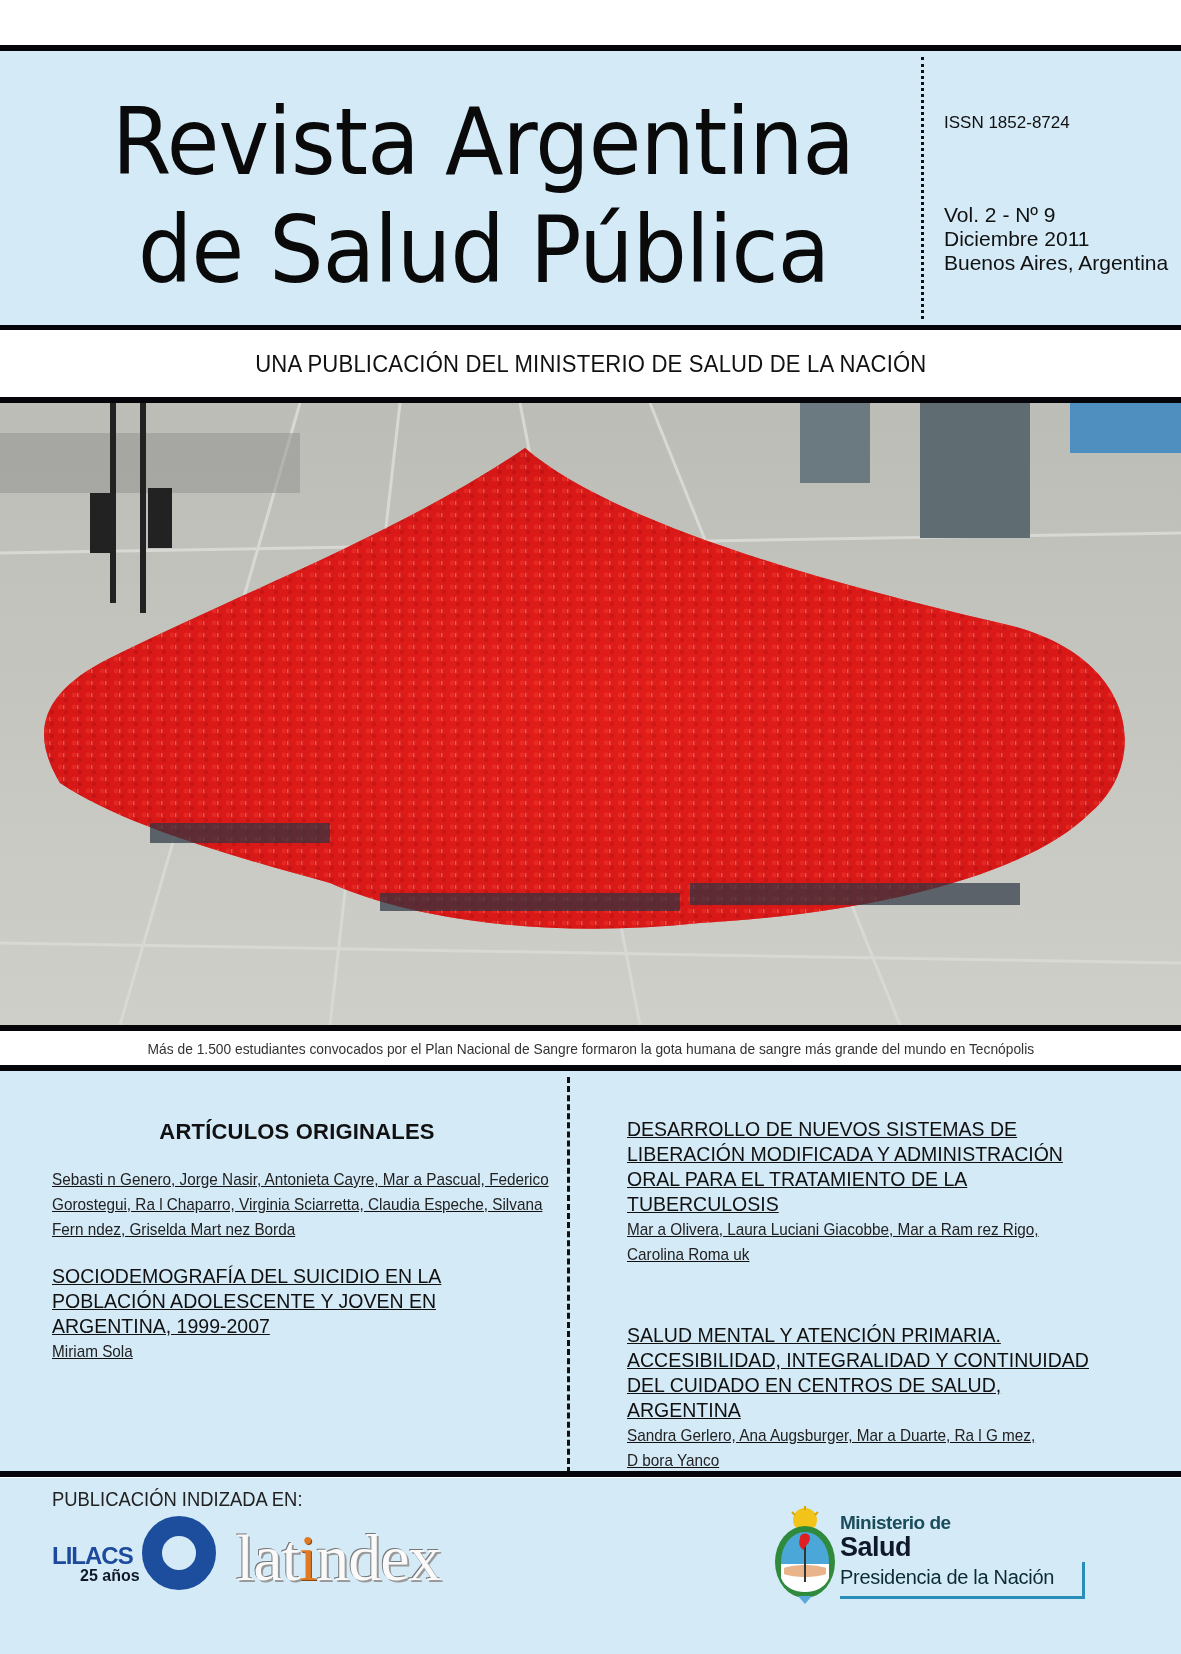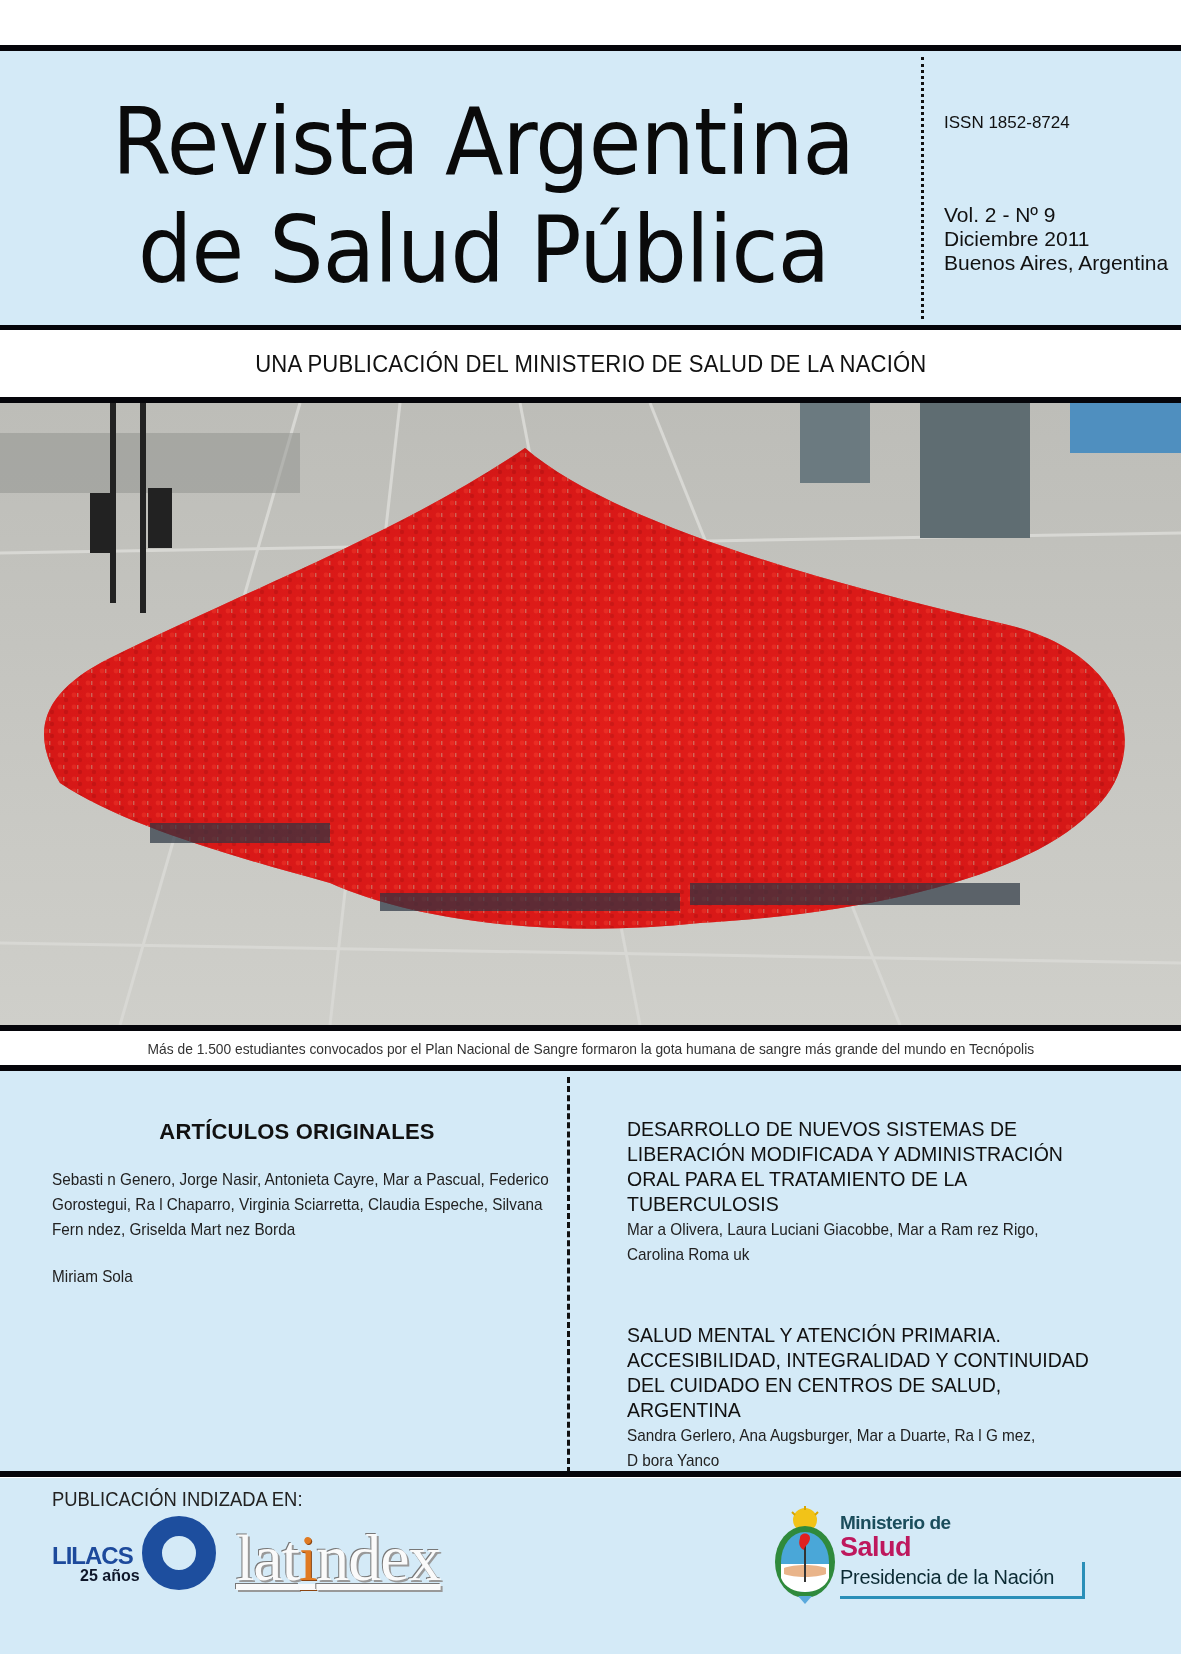--- a/index.html
+++ b/index.html
@@ -26,39 +26,39 @@
 
     .caption-wrap { position: absolute; left: 0; top: 1032px; width: 1181px; height: 32px; display: flex; align-items: center; justify-content: center; }
     .caption { font-size: 15px; color: #333; transform: scaleX(0.92); white-space: nowrap; }
 
     
     .articles-band { position: absolute; left: 0; top: 1071px; width: 1181px; height: 400px; background: #d4eaf7; }
     .articles-divider { position: absolute; left: 567px; top: 6px; height: 396px; border-left: 3px dashed #111; }
     .col-left { position: absolute; left: 52px; top: 48px; width: 490px; }
     .col-right { position: absolute; left: 627px; top: 46px; width: 520px; }
     .section-title { font-size: 22px; font-weight: bold; margin-bottom: 22px; letter-spacing: 0.2px; text-align: center; }
-    .article { margin-bottom: 22px; }
+    .article { margin-bottom: 22px; text-decoration: underline; }
     .article-title { font-size: 19.5px; line-height: 25px; color: #111; text-transform: uppercase; }
     .article-authors { font-size: 17px; line-height: 25px; color: #222; transform: scaleX(0.9); transform-origin: left top; width: 560px; }
     .col-right .article { margin-bottom: 56px; }
 
     
     .footer-band { position: absolute; left: 0; top: 1478px; width: 1181px; height: 176px; background: #d4eaf7; }
     .indexed-label { position: absolute; left: 52px; top: 10px; font-size: 20px; color: #222; transform: scaleX(0.92); transform-origin: left top; }
     .lilacs { position: absolute; left: 52px; top: 26px; width: 160px; height: 90px; }
     .lilacs-text { position: absolute; left: 0; top: 38px; font-size: 24px; font-weight: bold; color: #1d4a9c; letter-spacing: -1px; }
     .lilacs-sub { position: absolute; left: 28px; top: 63px; font-size: 16px; font-weight: bold; color: #0f172a; }
     .lilacs-ring { position: absolute; left: 90px; top: 12px; width: 74px; height: 74px; border-radius: 50%; border: 20px solid #1d4e9e; }
-    .latindex { position: absolute; left: 236px; top: 42px; font-family: "Liberation Serif", "DejaVu Serif", serif; font-size: 66px; color: #fafafa; letter-spacing: -1px; text-shadow: 2px 2px 0 #999, -1px -1px 0 #777; text-decoration: underline; }
+    .latindex { position: absolute; left: 236px; top: 42px; font-family: "Liberation Serif", "DejaVu Serif", serif; font-size: 66px; color: #fafafa; letter-spacing: -1px; text-shadow: 2px 2px 0 #999, -1px -1px 0 #777; }
     .latindex .i-accent { color: #e07a22; text-shadow: 1px 1px 0 #8a4410; }
 
     .ministry { position: absolute; left: 770px; top: 28px; width: 340px; height: 110px; }
     .crest { position: absolute; left: 0; top: 0; width: 70px; height: 100px; }
     .min-line1 { position: absolute; left: 70px; top: 6px; font-size: 19px; font-weight: bold; color: #1a4d5c; letter-spacing: -0.5px; }
-    .min-line2 { position: absolute; left: 70px; top: 26px; font-size: 27px; font-weight: bold; color: #be185d; letter-spacing: -0.5px; }
+    .min-line2 { position: absolute; left: 70px; top: 26px; font-size: 27px; font-weight: bold; color: #0f172a; letter-spacing: -0.5px; }
     .min-line3 { position: absolute; left: 70px; top: 60px; font-size: 20px; color: #0b2a33; letter-spacing: -0.3px; }
     .min-underline { position: absolute; left: 70px; top: 90px; width: 244px; height: 3px; background: #2a8fb8; }
     .min-bar { position: absolute; left: 312px; top: 56px; width: 3px; height: 37px; background: #2a8fb8; }
   </style>
 </head>
 <body>
 
 <div class="rule" style="top:45px;height:6px;"></div>
 
 <div class="header-band">
@@ -144,20 +144,21 @@
 
 <div class="articles-band">
   <div class="articles-divider"></div>
 
   <div class="col-left">
     <div class="section-title">ARTÍCULOS ORIGINALES</div>
     <div class="article">
       <div class="article-authors">Sebasti n Genero, Jorge Nasir, Antonieta Cayre, Mar a Pascual, Federico Gorostegui, Ra l Chaparro, Virginia Sciarretta, Claudia Espeche, Silvana Fern ndez, Griselda Mart nez Borda</div>
     </div>
     <div class="article">
+      <div class="article-title">SOCIODEMOGRAFÍA DEL SUICIDIO EN LA POBLACIÓN ADOLESCENTE Y JOVEN EN ARGENTINA, 1999-2007</div>
       <div class="article-authors">Miriam Sola</div>
     </div>
   </div>
 
   <div class="col-right">
     <div class="article" style="width:470px;">
       <div class="article-title">DESARROLLO DE NUEVOS SISTEMAS DE LIBERACIÓN MODIFICADA Y ADMINISTRACIÓN ORAL PARA EL TRATAMIENTO DE LA TUBERCULOSIS</div>
       <div class="article-authors" style="width:470px;">Mar a Olivera, Laura Luciani Giacobbe, Mar a Ram rez Rigo, Carolina Roma uk</div>
     </div>
     <div class="article" style="width:470px;">

